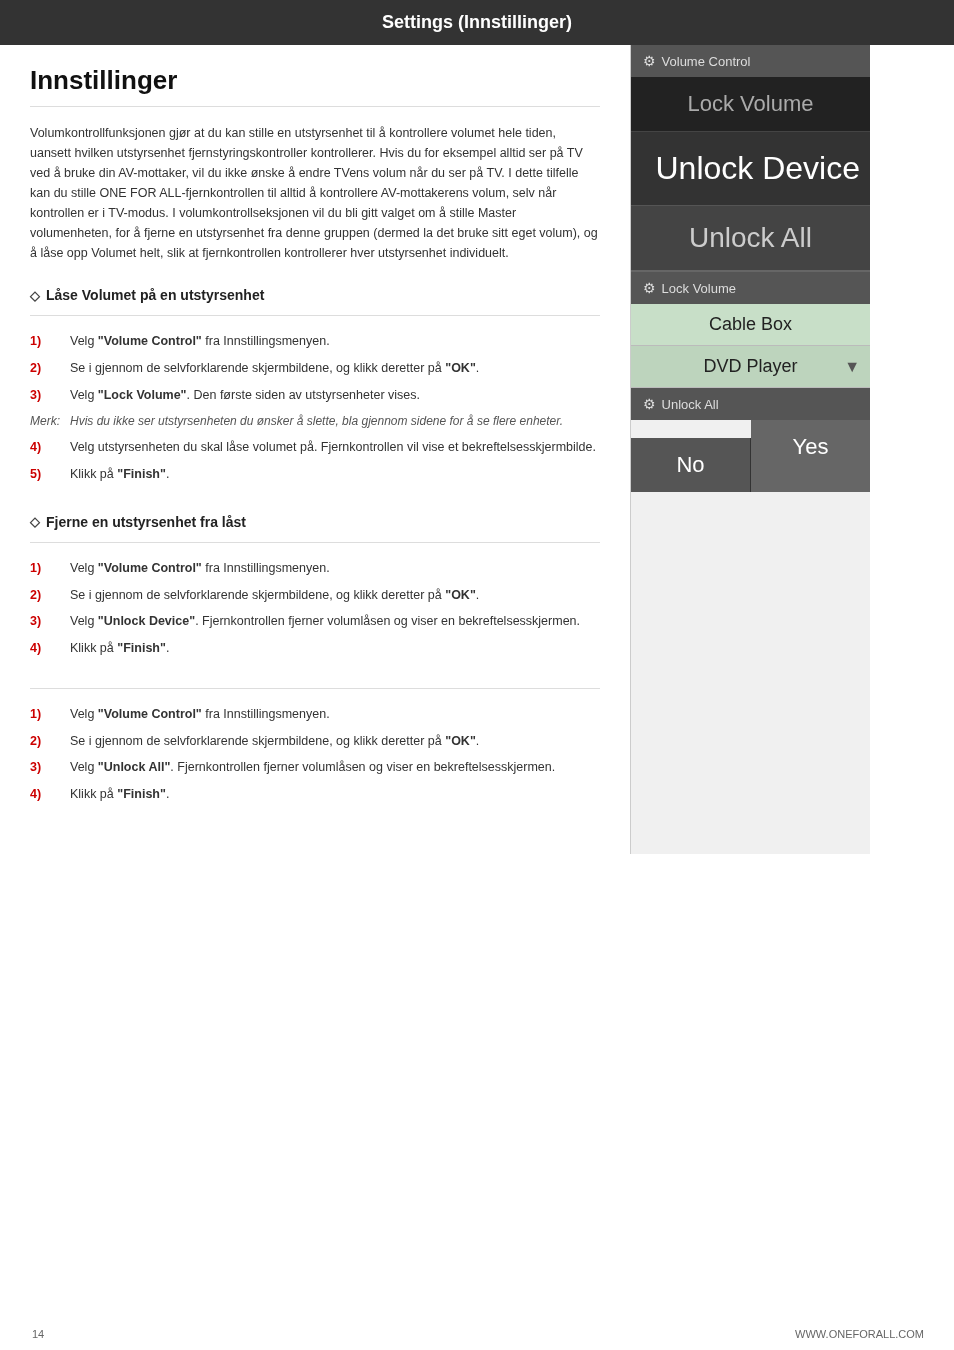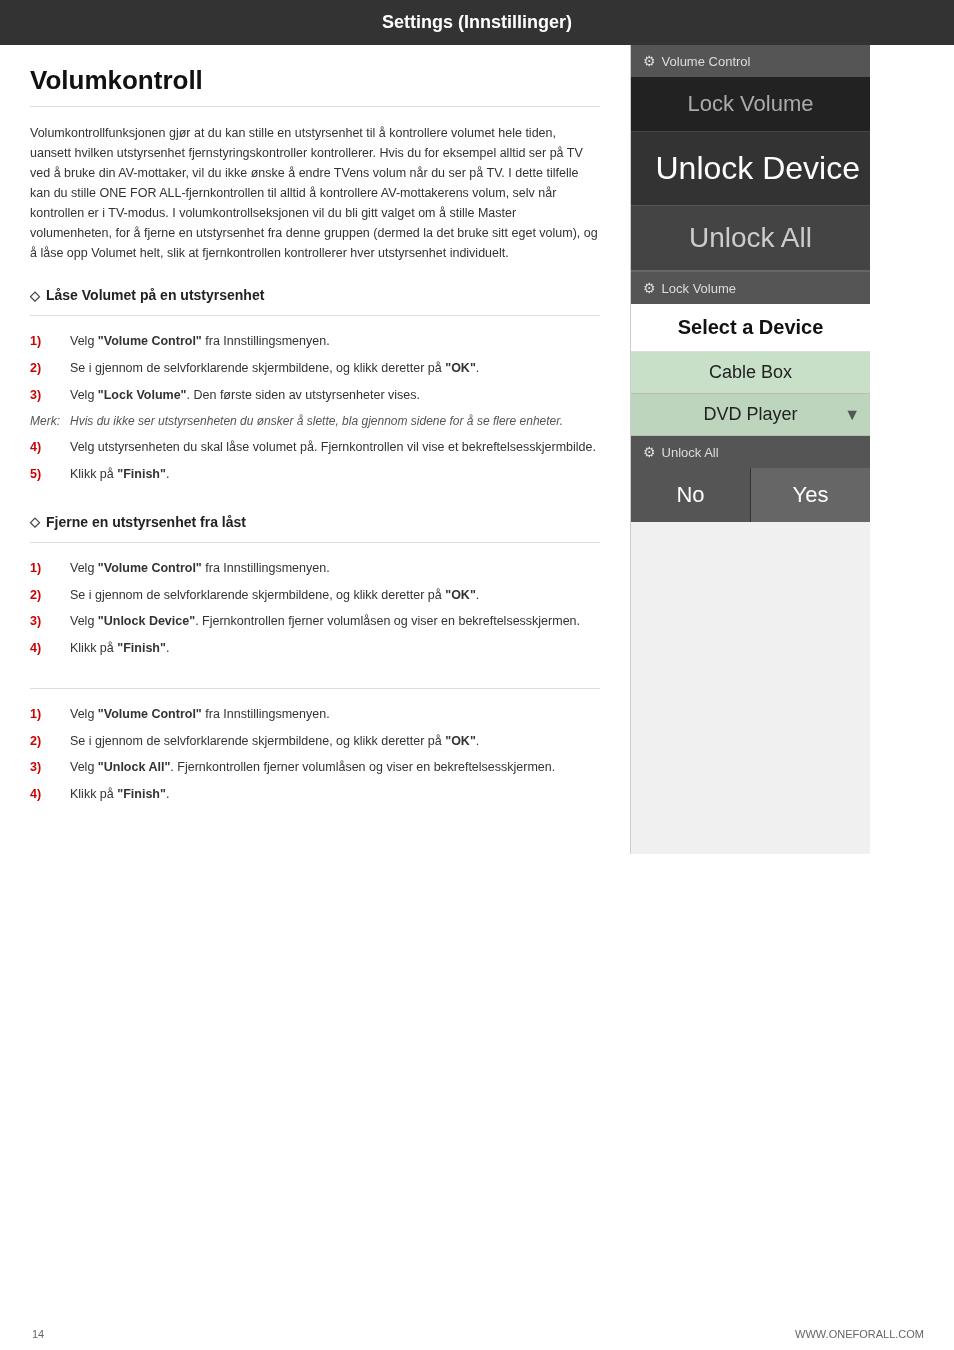--- a/index.html
+++ b/index.html
@@ -244,20 +244,21 @@
 
     .panel-btn-no {
       flex: 1;
       background: #555;
       color: #fff;
       font-size: 22px;
       text-align: center;
       padding: 14px;
       border-right: 1px solid #333;
       cursor: pointer;
+      margin-top: 18px;
     }
 
     .panel-btn-yes {
       flex: 1;
       background: #666;
       color: #fff;
       font-size: 22px;
       text-align: center;
       padding: 14px;
       cursor: pointer;
@@ -285,21 +286,21 @@
 <body>
 
 <div class="page-header">
   <span>Settings (Innstillinger)</span>
 </div>
 
 <div class="main-content">
 
   <div class="text-area">
 
-    <h1 class="main-title">Volumkontroll</h1>
+    <h1 class="main-title">Innstillinger</h1>
 
     <p class="intro-text">Volumkontrollfunksjonen gjør at du kan stille en utstyrsenhet til å kontrollere volumet hele tiden, uansett hvilken utstyrsenhet fjernstyringskontroller kontrollerer. Hvis du for eksempel alltid ser på TV ved å bruke din AV-mottaker, vil du ikke ønske å endre TVens volum når du ser på TV. I dette tilfelle kan du stille ONE FOR ALL-fjernkontrollen til alltid å kontrollere AV-mottakerens volum, selv når kontrollen er i TV-modus. I volumkontrollseksjonen vil du bli gitt valget om å stille Master volumenheten, for å fjerne en utstyrsenhet fra denne gruppen (dermed la det bruke sitt eget volum), og å låse opp Volumet helt, slik at fjernkontrollen kontrollerer hver utstyrsenhet individuelt.</p>
 
     <div class="section">
       <div class="section-title">Låse Volumet på en utstyrsenhet</div>
       <hr class="divider">
       <ul class="step-list">
         <li class="step-item">
           <span class="step-num">1)</span>
           <span class="step-text">Velg <strong>"Volume Control"</strong> fra Innstillingsmenyen.</span>
@@ -381,21 +382,20 @@
       <span>Volume Control</span>
     </div>
     <div class="panel-lock-volume">Lock Volume</div>
     <div class="panel-unlock-device">Unlock Device</div>
     <div class="panel-unlock-all">Unlock All</div>
 
     <div class="panel-section2-header">
       <span class="gear-icon">⚙</span>
       <span>Lock Volume</span>
     </div>
-    <div class="panel-select-device">Select a Device</div>
     <div class="panel-device-item cable">Cable Box</div>
     <div class="panel-device-item dvd">
       <span>DVD Player</span>
       <span class="scroll-arrow">▼</span>
     </div>
 
     <div class="panel-section3-header">
       <span class="gear-icon">⚙</span>
       <span>Unlock All</span>
     </div>

